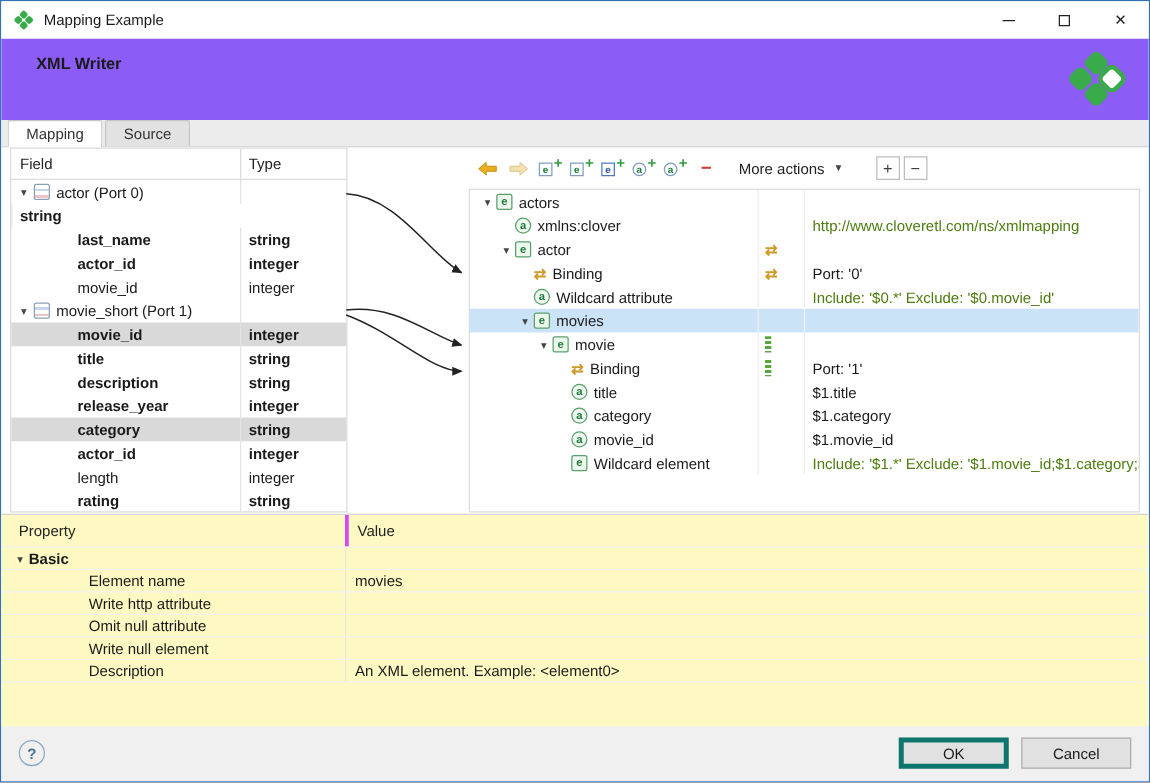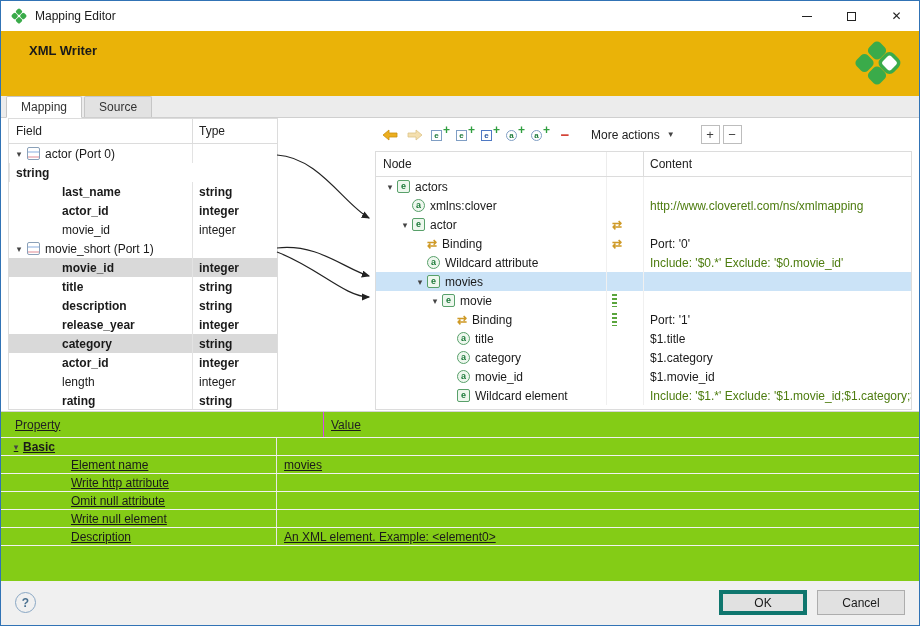--- a/index.html
+++ b/index.html
@@ -11,21 +11,21 @@
 
   
   .titlebar { height:30px; flex:0 0 auto; display:flex; align-items:center; padding-left:9px; background:#fff; }
   .tb-title { margin-left:7px; }
   .win-btns { margin-left:auto; display:flex; height:100%; }
   .win-btn { width:45px; height:100%; display:flex; align-items:center; justify-content:center; color:#222; font-size:12px; }
   .min-glyph { width:10px; height:1px; background:#222; display:inline-block; }
   .max-glyph { width:9px; height:9px; border:1px solid #222; display:inline-block; }
 
   
-  .header { height:65px; flex:0 0 auto; position:relative; background:#eab308; }
+  .header { height:65px; flex:0 0 auto; position:relative; background:#8b5cf6; }
   .app-title { position:absolute; left:28px; top:12px; font-weight:bold; font-size:13px; }
   .logo-big { position:absolute; right:16px; top:6px; }
 
   
   .tabstrip { height:22px; flex:0 0 auto; background:#ececec; border-bottom:1px solid #cfcfcf;
               display:flex; align-items:flex-end; padding-left:5px; }
   .tab { padding:3px 14px 3px 14px; border:1px solid #c6c6c6; border-bottom:none; background:#e2e2e2;
          margin-right:2px; border-radius:2px 2px 0 0; color:#333; }
   .tab.active { background:#fff; margin-bottom:-1px; border-bottom:1px solid #fff; }
 
@@ -82,24 +82,24 @@
   .muted { color:#4d7c0f; }
   .ic-e { width:13px; height:13px; flex:0 0 auto; border:1px solid #58a06a; color:#1d7a3a; background:#eef7ee;
           font-size:9px; line-height:11px; text-align:center; font-weight:bold; border-radius:2px; margin-right:5px; }
   .ic-a { width:13px; height:13px; flex:0 0 auto; border:1px solid #58a06a; color:#1d7a3a; background:#eef7ee;
           font-size:9px; line-height:11px; text-align:center; font-weight:bold; border-radius:50%; margin-right:5px; }
   .ic-b { color:#cf9a27; font-weight:bold; font-size:12px; margin-right:5px; flex:0 0 auto; }
   .ic-conn { width:5px; height:13px; flex:0 0 auto; margin-right:5px;
              background:repeating-linear-gradient(#5aa53c 0 2px,transparent 2px 4px); }
 
   
-  .props-panel { position:absolute; left:0; top:293px; right:0; height:170px; border-top:1px solid #d4d4d4; background:#84cc16;text-decoration:underline; }
+  .props-panel { position:absolute; left:0; top:293px; right:0; height:170px; border-top:1px solid #d4d4d4; background:#fef9c3; }
   .phead { display:flex; height:26px; align-items:stretch; border-bottom:1px solid #efefef; color:#222; }
   .phead .h1 { width:275px; display:flex; align-items:center; padding-left:14px; }
-  .phead .h2 { flex:1; border-left:1px solid #d946ef; display:flex; align-items:center; padding-left:7px;margin-left:47px; }
+  .phead .h2 { flex:1; border-left:3px solid #d946ef; display:flex; align-items:center; padding-left:7px; }
   .prow { display:flex; height:18px; align-items:stretch; border-bottom:1px solid #f1f1f1; }
   .pc1 { width:275px; display:flex; align-items:center; white-space:nowrap; overflow:hidden; }
   .pc1 .chev { margin-left:8px; }
   .pc1.child { padding-left:70px; }
   .pc2 { flex:1; border-left:1px solid #e7e7e7; display:flex; align-items:center; padding-left:7px; white-space:nowrap; }
 
   
   .footer { height:46px; flex:0 0 auto; background:#f0f0f0; border-top:1px solid #dfdfdf;
             display:flex; align-items:center; padding:0 14px; }
   .help { width:21px; height:21px; border-radius:50%; border:1px solid #89a7c4; color:#4a708f;
@@ -124,21 +124,21 @@
             <rect x="-15" y="-15" width="30" height="30" rx="9"></rect>
           </g>
         <g transform="translate(50,74) rotate(45)">
             <rect x="-15" y="-15" width="30" height="30" rx="9"></rect>
           </g>
         <g transform="translate(74,50) rotate(45)">
             <rect x="-15" y="-15" width="30" height="30" rx="9"></rect>
           </g>
       </g>
     </svg>
-    <span class="tb-title">Mapping Editor</span>
+    <span class="tb-title">Mapping Example</span>
     <div class="win-btns">
       <span class="win-btn">
           <span class="min-glyph"></span>
         </span>
       <span class="win-btn">
           <span class="max-glyph"></span>
         </span>
       <span class="win-btn">✕</span>
     </div>
   </div>
@@ -314,25 +314,20 @@
         <span class="more-btn">
           <span>More actions</span>
           <span class="dd-arrow">▼</span>
         </span>
         <span class="tool-sep"></span>
         <span class="sqbtn">+</span>
         <span class="sqbtn">−</span>
       </div>
 
       <div class="node-table">
-        <div class="nhead">
-          <div class="h1">Node</div>
-          <div class="hs"></div>
-          <div class="h2">Content</div>
-        </div>
         <div id="node-rows">
             <div class="nrow">
               <div class="nc1" style="padding-left: 4px;">
                 <span class="chev">▾</span>
                 <span class="ic-e">e</span>
                 <span>actors</span>
               </div>
               <div class="ncs"></div>
               <div class="nc2"></div>
             </div>

